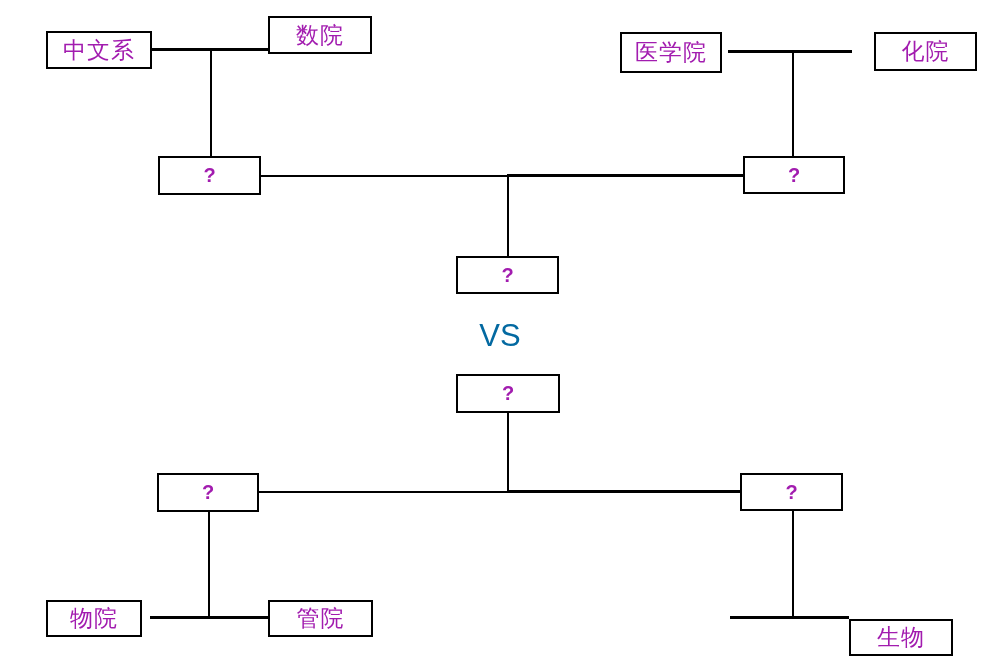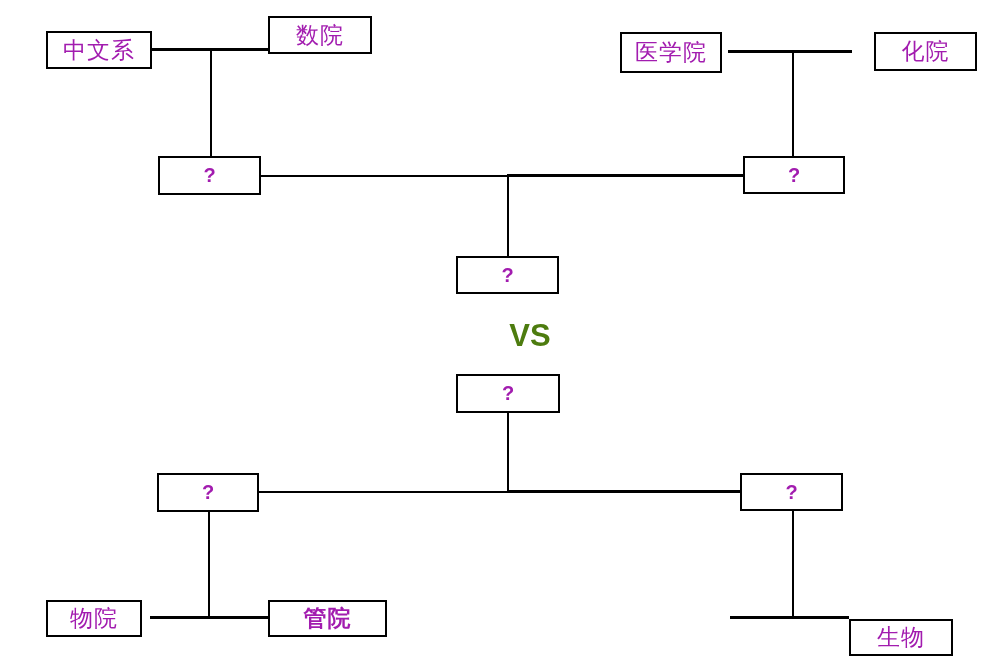--- a/index.html
+++ b/index.html
@@ -33,27 +33,27 @@
   .node.unknown {
     font-size: 20px;
     font-weight: 700;
   }
   .line {
     position: absolute;
     background: #000000;
   }
   .vs {
     position: absolute;
-    left: 468px;
+    left: 438px;
     top: 318px;
     width: 124px;
     text-align: center;
     font-size: 31px;
-    font-weight: 700;
-    color: #4d7c0f;
+    font-weight: 400;
+    color: #0369a1;
     letter-spacing: 0px;
   }
 </style>
 </head>
 <body>
 
 <div class="canvas">
 
   <div class="node team" style="left:46px; top:31px; width:106px; height:38px;">
     <span>中文系</span>
@@ -94,21 +94,21 @@
   <div class="node unknown" style="left:157px; top:473px; width:102px; height:39px;">
     <span>?</span>
   </div>
   <div class="node unknown" style="left:740px; top:473px; width:103px; height:38px;">
     <span>?</span>
   </div>
 
   <div class="node team" style="left:46px; top:600px; width:96px; height:37px;">
     <span>物院</span>
   </div>
-  <div class="node team" style="left:268px; top:600px; width:119px; height:37px;font-weight:bold;">
+  <div class="node team" style="left:268px; top:600px; width:105px; height:37px;">
     <span>管院</span>
   </div>
   <div class="node team" style="left:849px; top:600px; width:104px; height:37px;margin-top:19px;">
     <span>生物</span>
   </div>
 
   <div class="line" style="left:507px; top:413px; width:2px; height:78px;"></div>
   <div class="line" style="left:259px; top:491px; width:250px; height:2px;"></div>
   <div class="line" style="left:507px; top:490px; width:233px; height:3px;"></div>
   <div class="line" style="left:208px; top:512px; width:2px; height:106px;"></div>

